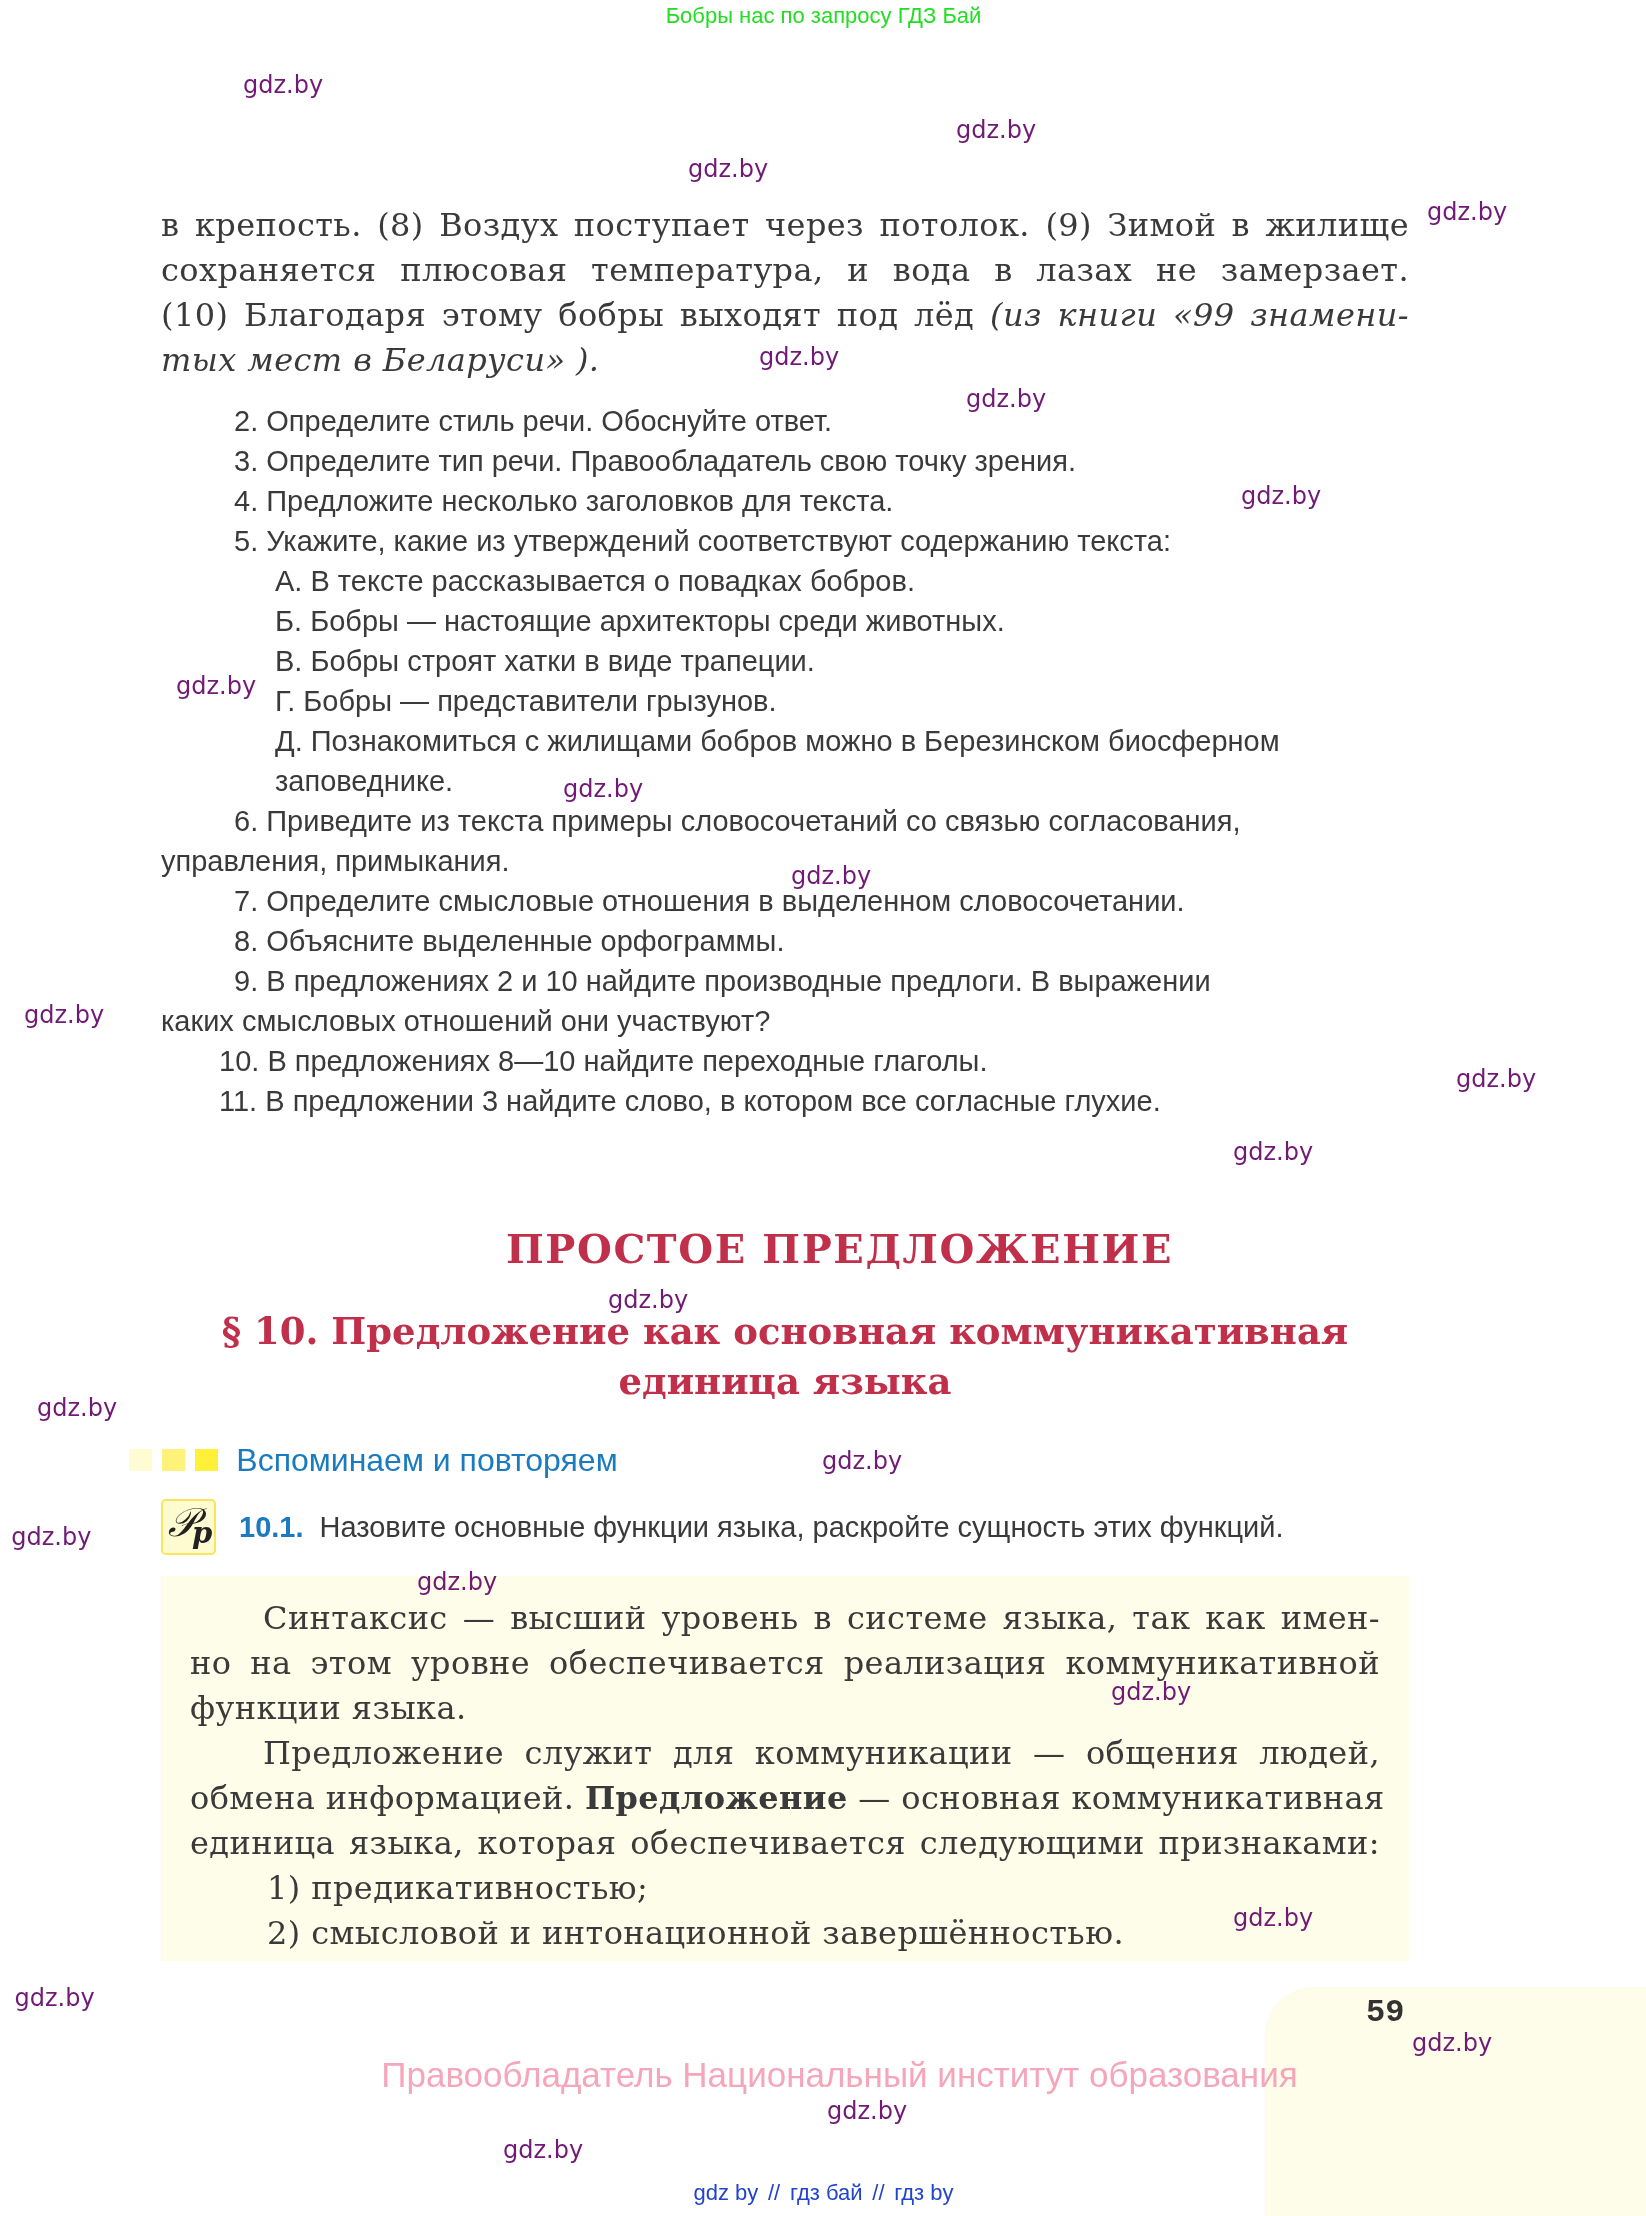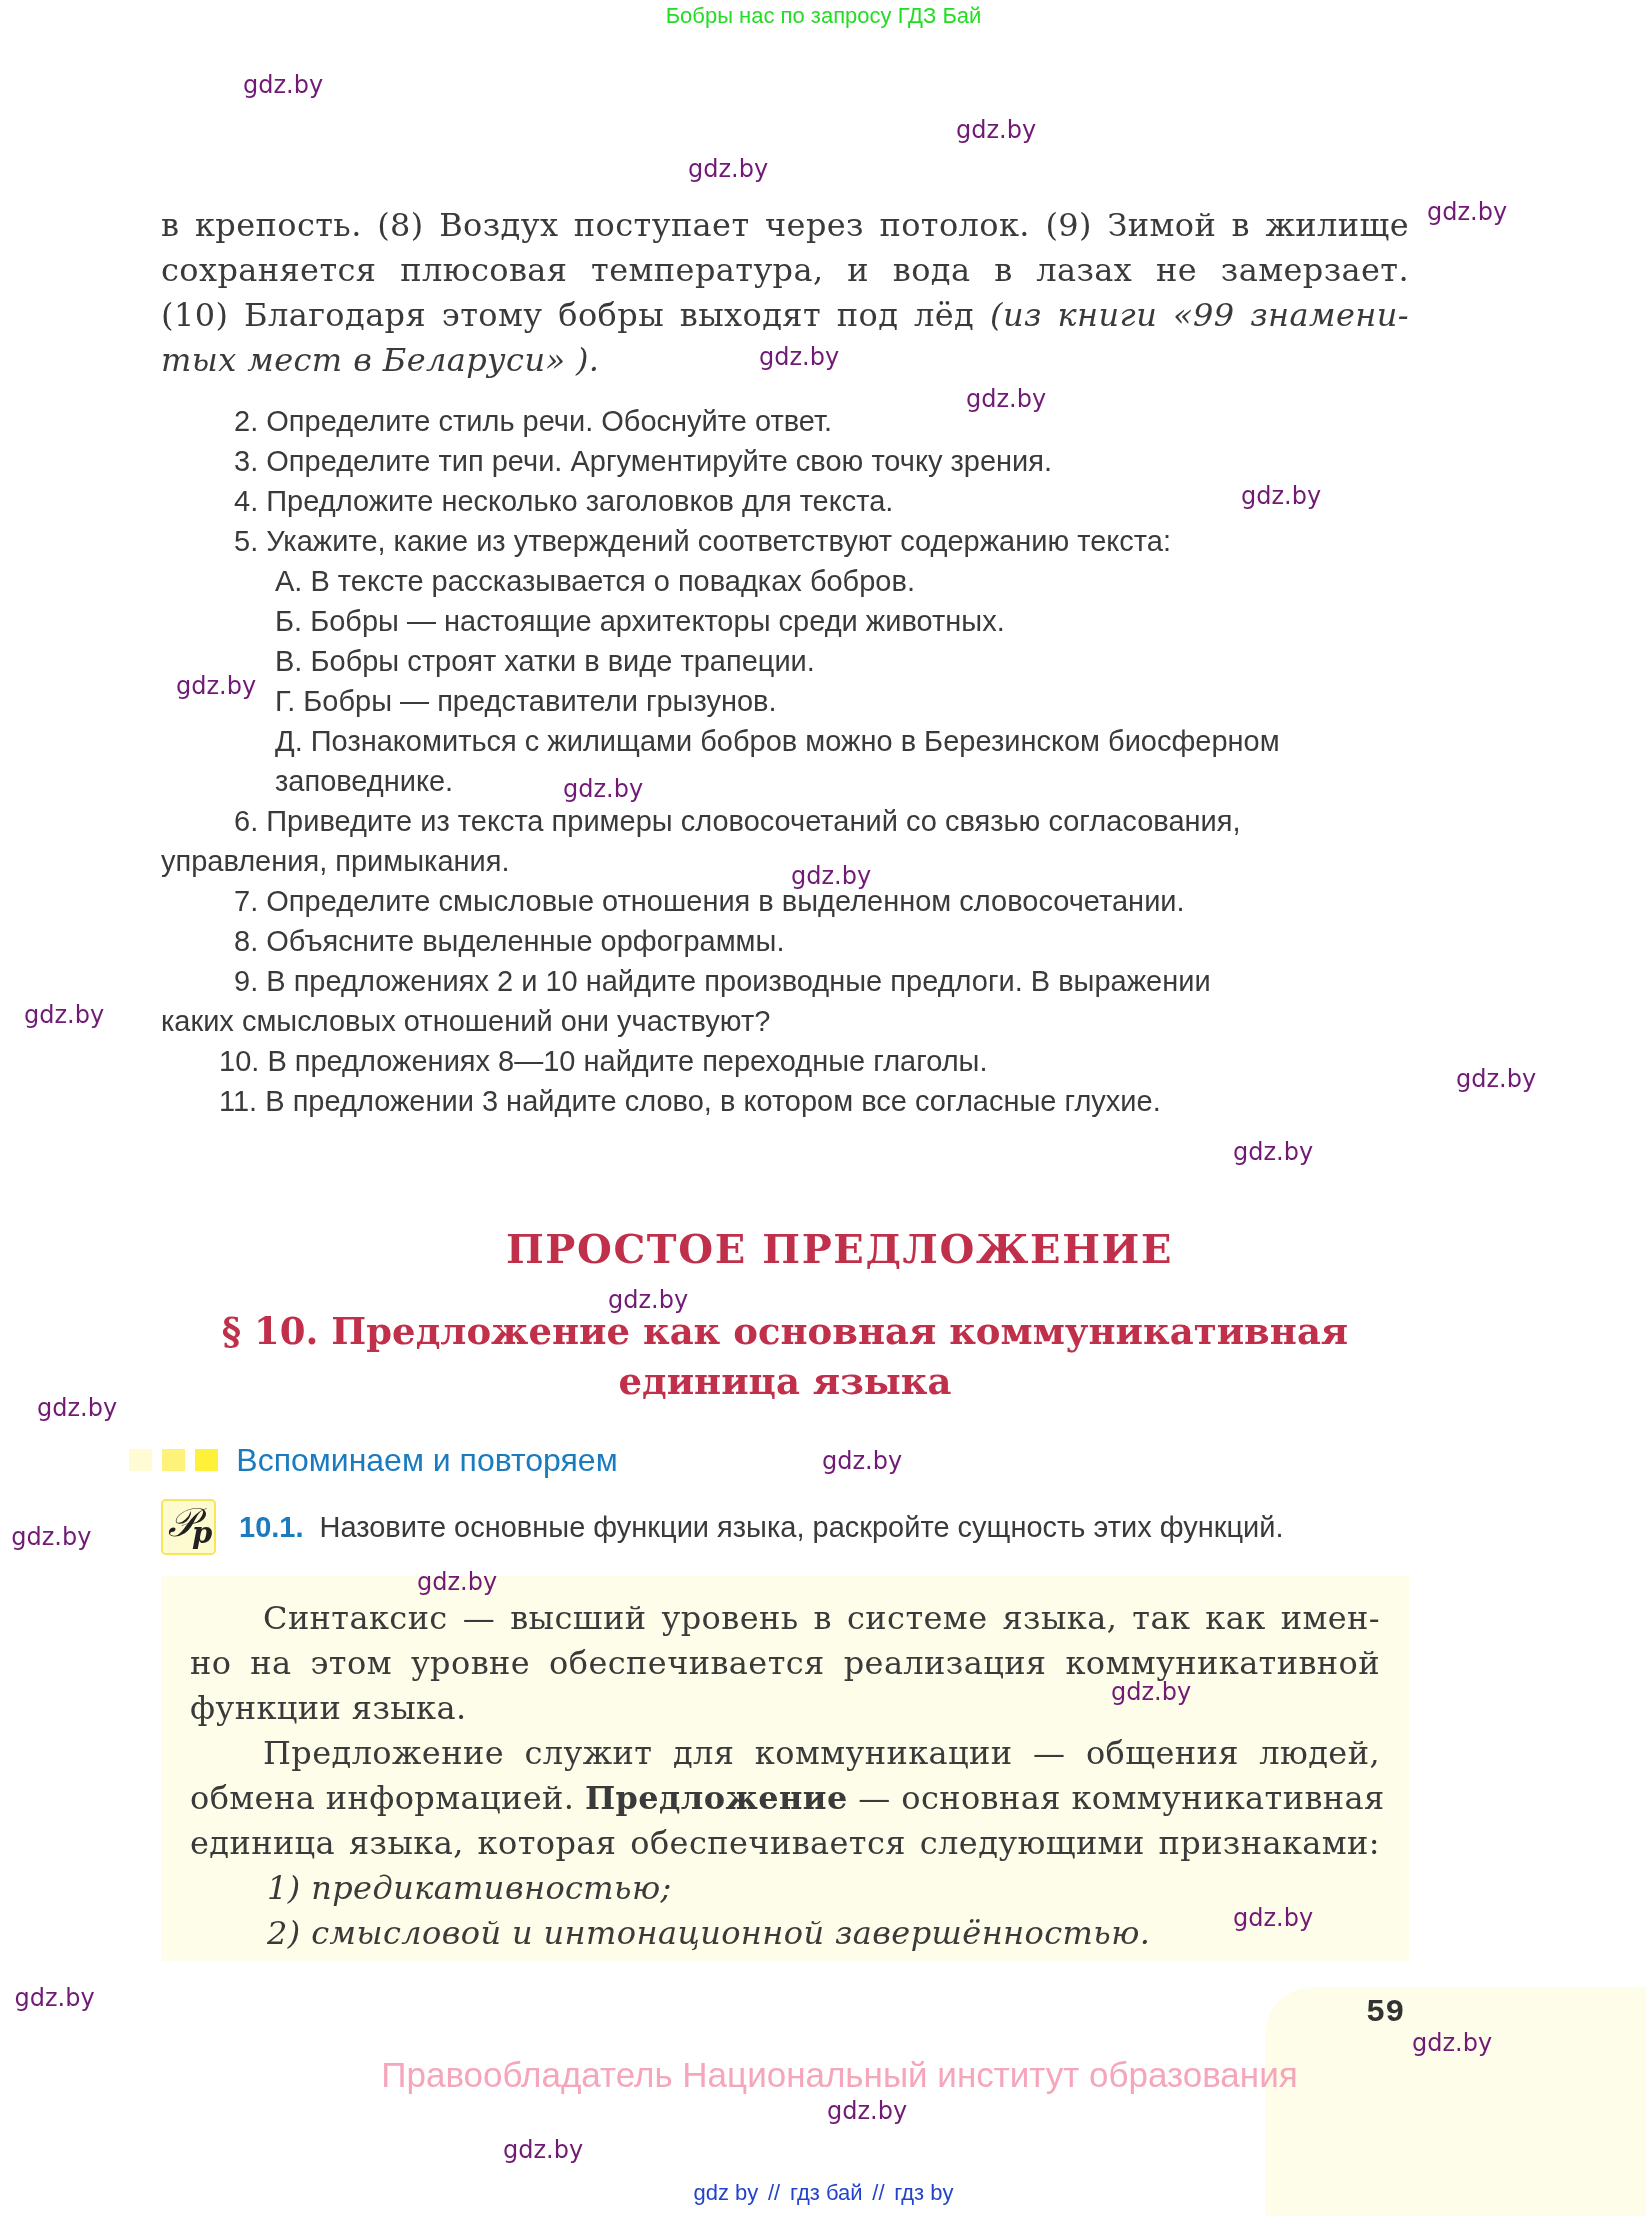--- a/index.html
+++ b/index.html
@@ -59,21 +59,21 @@
   }
   .pp-icon .big { position:absolute; left:4.8px; top:-1.6px; font-size:40px; }
   .pp-icon .small { position:absolute; left:29px; top:14.5px; font-size:29px; font-weight:bold; }
   .task-num { color:#1a7bbf; font-weight:bold; font-size:29px; margin-left:23px; }
   .task-text { color:#3a3a3a; font-size:29px; margin-left:16px; }
   .rule-box {
     position:absolute; left:161px; top:1576px; width:1248px; height:385px;
     background:#fefde9;
   }
   .rule-box .para { left:29px; width:1190px; top:20px; }
-  .rule-box .item { padding-left:77px;font-style:italic; }
+  .rule-box .item { padding-left:77px; }
   .pagebox {
     position:absolute; left:1265px; top:1987px; width:381px; height:230px;
     background:#fefde9; border-top-left-radius:48px;
   }
   .pagenum {
     position:absolute; left:1366px; top:1994px; font-family:Liberation Mono, monospace;
     font-weight:bold; font-size:32px; color:#333;
   }
   .copyright {
     position:absolute; top:2055px; left:0; width:1647px; text-align:center;
@@ -118,21 +118,21 @@
 
 <div class="para" style="top:203px">
   <span class="line">в крепость. (8) Воздух поступает через потолок. (9) Зимой в жилище</span>
   <span class="line">сохраняется плюсовая температура, и вода в лазах не замерзает.</span>
   <span class="line"><span>(10) Благодаря этому бобры выходят под лёд</span> <i>(из книги «99 знамени-</i></span>
   <span class="line last"><i>тых мест в Беларуси» ).</i></span>
 </div>
 
 <div class="qlist">
   <span class="row i1"><span>2.</span> <span>Определите стиль речи. Обоснуйте ответ.</span></span>
-  <span class="row i1"><span>3.</span> <span>Определите тип речи. Аргументируйте свою точку зрения.</span></span>
+  <span class="row i1"><span>3.</span> <span>Определите тип речи. Правообладатель свою точку зрения.</span></span>
   <span class="row i1"><span>4.</span> <span>Предложите несколько заголовков для текста.</span></span>
   <span class="row i1"><span>5.</span> <span>Укажите, какие из утверждений соответствуют содержанию текста:</span></span>
   <span class="row i2"><span>А.</span> <span>В тексте рассказывается о повадках бобров.</span></span>
   <span class="row i2"><span>Б.</span> <span>Бобры — настоящие архитекторы среди животных.</span></span>
   <span class="row i2"><span>В.</span> <span>Бобры строят хатки в виде трапеции.</span></span>
   <span class="row i2"><span>Г.</span> <span>Бобры — представители грызунов.</span></span>
   <span class="row i2"><span>Д.</span> <span>Познакомиться с жилищами бобров можно в Березинском биосферном</span></span>
   <span class="row i2">заповеднике.</span>
   <span class="row i1"><span>6.</span> <span>Приведите из текста примеры словосочетаний со связью согласования,</span></span>
   <span class="row">управления, примыкания.</span>

